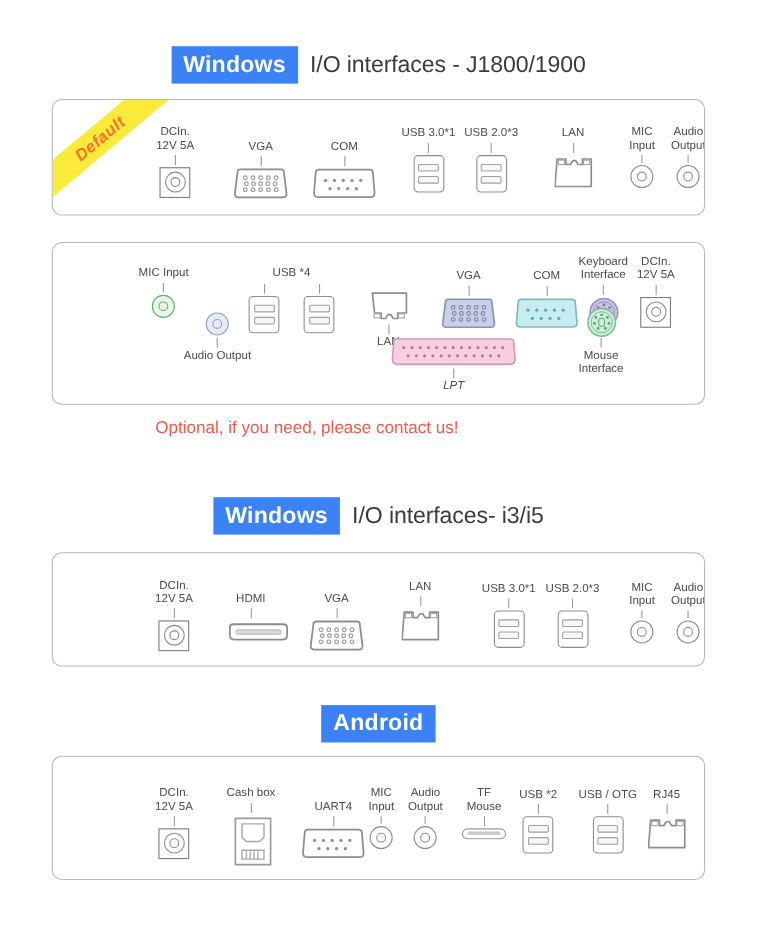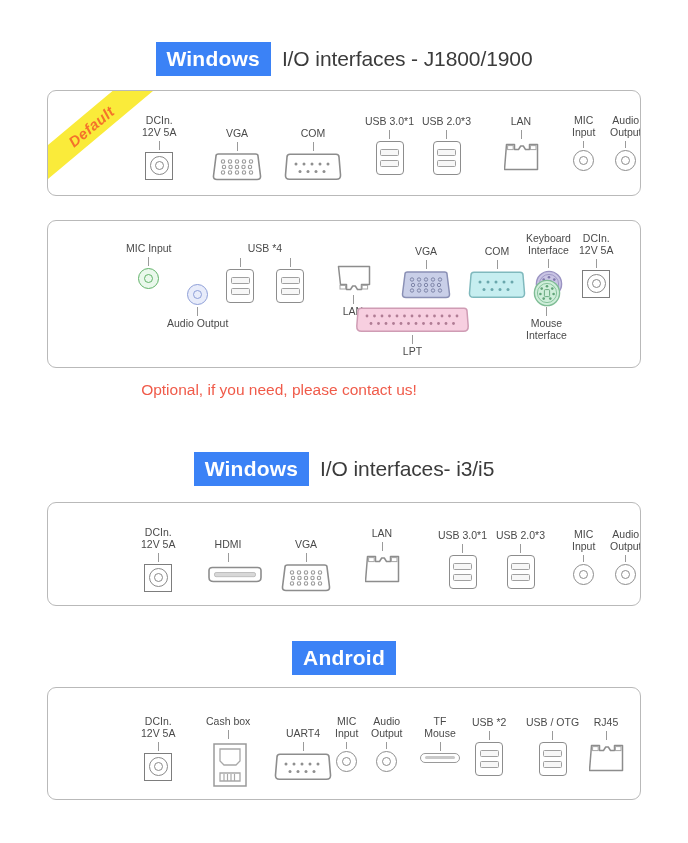--- a/index.html
+++ b/index.html
@@ -457,21 +457,21 @@
             <circle cx="17" cy="18.5" r="1.5"></circle>
               <circle cx="25" cy="18.5" r="1.5"></circle>
               <circle cx="33" cy="18.5" r="1.5"></circle>
               <circle cx="41" cy="18.5" r="1.5"></circle>
           </g>
         </svg>
       </span>
     </div>
   </div>
 
-  <div class="ports" style="left:306px; top:86px;">
+  <div class="ports" style="left:306px; top:86px;font-style:italic;">
     <div class="port">
       <span class="shape dsub">
         <svg width="117" height="26" viewBox="0 0 117 26">
           <path d="M4 4 Q4 1.2 7 1.2 L110 1.2 Q113 1.2 113 4 L114.2 19 Q114.5 24.2 109.5 24.2 L7.5 24.2 Q2.5 24.2 2.8 19 Z" fill="#f7cfe0" stroke="#cf9cb4" stroke-width="1.5"></path>
           <g fill="#b07c94">
             <circle cx="13" cy="9" r="1.4"></circle>
               <circle cx="20.5" cy="9" r="1.4"></circle>
               <circle cx="28" cy="9" r="1.4"></circle>
               <circle cx="35.5" cy="9" r="1.4"></circle>
               <circle cx="43" cy="9" r="1.4"></circle>

